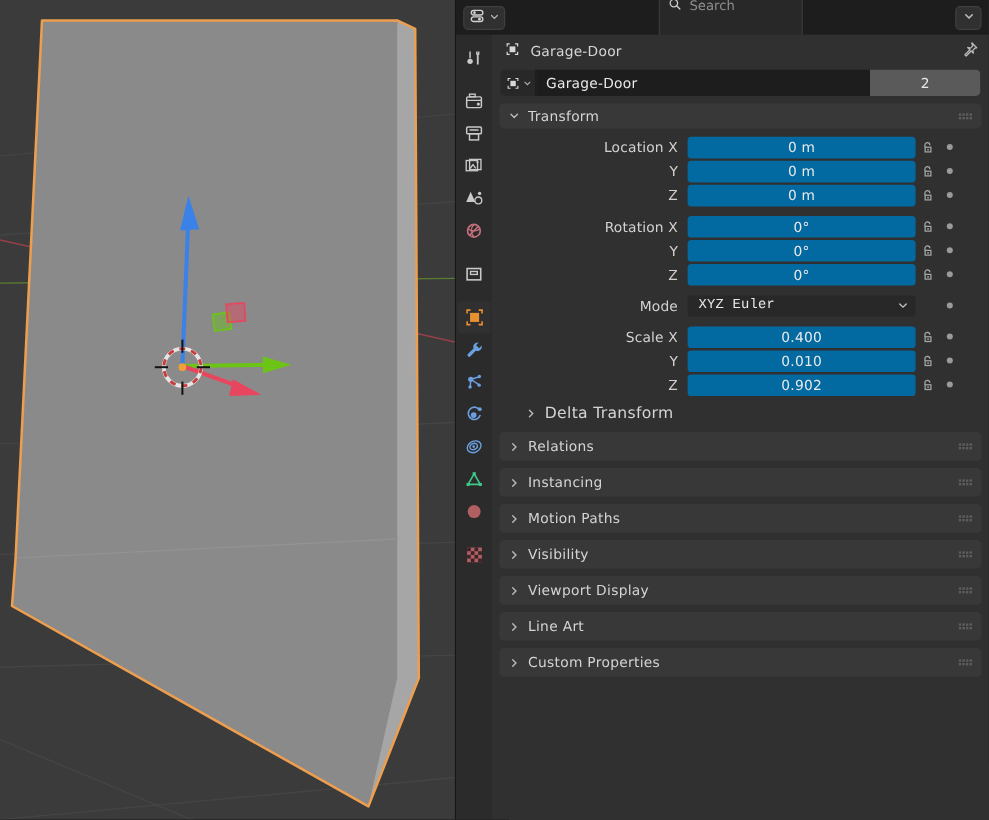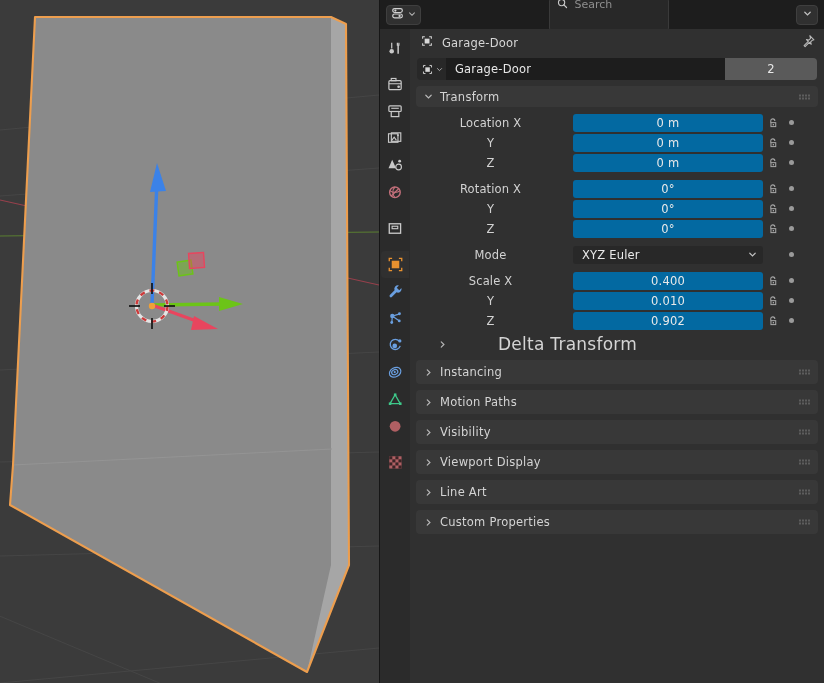--- a/index.html
+++ b/index.html
@@ -128,47 +128,47 @@
 
   .panel-body { padding: 5px 0 6px 0; }
 
   
   .prow {
     display: flex; align-items: center;
     height: 19px; margin-bottom: 1px;
   }
   .prow.gap { margin-top: 7px; }
   .plabel {
-    width: 157px; text-align: center; padding-right: 8px;
+    width: 157px; text-align: right; padding-right: 8px;
     color: #d2d2d2; font-size: 11.5px; letter-spacing: .15px;
   }
   .pfield {
     width: 190px; height: 18px; background: #0369a1;
     border-radius: 3px; display: flex; align-items: center;
     justify-content: center; color: #e9e9e9; font-size: 11.5px;
     cursor: ew-resize; letter-spacing: .2px;
   }
   .pfield.enum {
     background: #282828; justify-content: flex-start;
     padding: 0 6px 0 9px; cursor: pointer;
   }
-  .pfield.enum .etext { flex: 1; color: #e9e9e9; }
+  .pfield.enum .etext { flex: 1; color: #e9e9e9; font-family: Liberation Mono, monospace; }
   .lock { width: 20px; display: flex; justify-content: center; cursor: pointer; }
   .dot { width: 16px; display: flex; justify-content: center; cursor: pointer; }
   .dot i {
     width: 5px; height: 5px; border-radius: 50%;
     background: #9a9a9a; display: block;
   }
 
   .subpanel {
     display: flex; align-items: center; height: 20px;
     padding-left: 22px; margin-top: 4px; cursor: pointer;
   }
   .subpanel .tri { margin-right: 7px; display: flex; }
-  .subpanel .stitle { color: #d4d4d4; font-size: 17px; letter-spacing: .25px; margin-left: 44px; }
+  .subpanel .stitle { color: #d4d4d4; font-size: 13px; letter-spacing: .25px; }
 
   .panel-closed { margin-bottom: 6px; }
   .panel-head.closed { height: 24px; margin-bottom: 0; }
 </style>
 </head>
 <body>
 
 <div id="app">
 
   <div id="viewport">
@@ -625,134 +625,154 @@
                 <span class="tri">
                   <svg width="9" height="9" viewBox="0 0 10 10">
                       <path d="M3.6 2 L6.6 5 L3.6 8" fill="none" stroke="#b8b8b8" stroke-width="1.3" stroke-linecap="round"></path>
                     </svg>
                 </span>
                 <span class="stitle">Delta Transform</span>
               </div>
             </div>
           </div>
 
-
-
           <div class="panel-closed">
             <div class="panel-head closed">
               <span class="tri">
                   <svg width="9" height="9" viewBox="0 0 10 10">
                     <path d="M3.6 2 L6.6 5 L3.6 8" fill="none" stroke="#b8b8b8" stroke-width="1.3" stroke-linecap="round"></path>
                   </svg>
                 </span>
-              <span class="ptitle">Instancing</span>
+              <span class="ptitle">Relations</span>
               <span class="grip">
                   <i></i>
                   <i></i>
                   <i></i>
                   <i></i>
                   <i></i>
                   <i></i>
                   <i></i>
                   <i></i>
                 </span>
             </div>
           </div>
+
 
           <div class="panel-closed">
             <div class="panel-head closed">
               <span class="tri">
                   <svg width="9" height="9" viewBox="0 0 10 10">
                     <path d="M3.6 2 L6.6 5 L3.6 8" fill="none" stroke="#b8b8b8" stroke-width="1.3" stroke-linecap="round"></path>
                   </svg>
                 </span>
-              <span class="ptitle">Motion Paths</span>
+              <span class="ptitle">Instancing</span>
               <span class="grip">
                   <i></i>
                   <i></i>
                   <i></i>
                   <i></i>
                   <i></i>
                   <i></i>
                   <i></i>
                   <i></i>
                 </span>
             </div>
           </div>
 
           <div class="panel-closed">
             <div class="panel-head closed">
               <span class="tri">
                   <svg width="9" height="9" viewBox="0 0 10 10">
                     <path d="M3.6 2 L6.6 5 L3.6 8" fill="none" stroke="#b8b8b8" stroke-width="1.3" stroke-linecap="round"></path>
                   </svg>
                 </span>
-              <span class="ptitle">Visibility</span>
+              <span class="ptitle">Motion Paths</span>
               <span class="grip">
                   <i></i>
                   <i></i>
                   <i></i>
                   <i></i>
                   <i></i>
                   <i></i>
                   <i></i>
                   <i></i>
                 </span>
             </div>
           </div>
 
           <div class="panel-closed">
             <div class="panel-head closed">
               <span class="tri">
                   <svg width="9" height="9" viewBox="0 0 10 10">
                     <path d="M3.6 2 L6.6 5 L3.6 8" fill="none" stroke="#b8b8b8" stroke-width="1.3" stroke-linecap="round"></path>
                   </svg>
                 </span>
-              <span class="ptitle">Viewport Display</span>
+              <span class="ptitle">Visibility</span>
               <span class="grip">
                   <i></i>
                   <i></i>
                   <i></i>
                   <i></i>
                   <i></i>
                   <i></i>
                   <i></i>
                   <i></i>
                 </span>
             </div>
           </div>
 
           <div class="panel-closed">
             <div class="panel-head closed">
               <span class="tri">
                   <svg width="9" height="9" viewBox="0 0 10 10">
                     <path d="M3.6 2 L6.6 5 L3.6 8" fill="none" stroke="#b8b8b8" stroke-width="1.3" stroke-linecap="round"></path>
                   </svg>
                 </span>
-              <span class="ptitle">Line Art</span>
+              <span class="ptitle">Viewport Display</span>
               <span class="grip">
                   <i></i>
                   <i></i>
                   <i></i>
                   <i></i>
                   <i></i>
                   <i></i>
                   <i></i>
                   <i></i>
                 </span>
             </div>
           </div>
 
           <div class="panel-closed">
             <div class="panel-head closed">
               <span class="tri">
                   <svg width="9" height="9" viewBox="0 0 10 10">
                     <path d="M3.6 2 L6.6 5 L3.6 8" fill="none" stroke="#b8b8b8" stroke-width="1.3" stroke-linecap="round"></path>
                   </svg>
                 </span>
+              <span class="ptitle">Line Art</span>
+              <span class="grip">
+                  <i></i>
+                  <i></i>
+                  <i></i>
+                  <i></i>
+                  <i></i>
+                  <i></i>
+                  <i></i>
+                  <i></i>
+                </span>
+            </div>
+          </div>
+
+          <div class="panel-closed">
+            <div class="panel-head closed">
+              <span class="tri">
+                  <svg width="9" height="9" viewBox="0 0 10 10">
+                    <path d="M3.6 2 L6.6 5 L3.6 8" fill="none" stroke="#b8b8b8" stroke-width="1.3" stroke-linecap="round"></path>
+                  </svg>
+                </span>
               <span class="ptitle">Custom Properties</span>
               <span class="grip">
                   <i></i>
                   <i></i>
                   <i></i>
                   <i></i>
                   <i></i>
                   <i></i>
                   <i></i>
                   <i></i>

